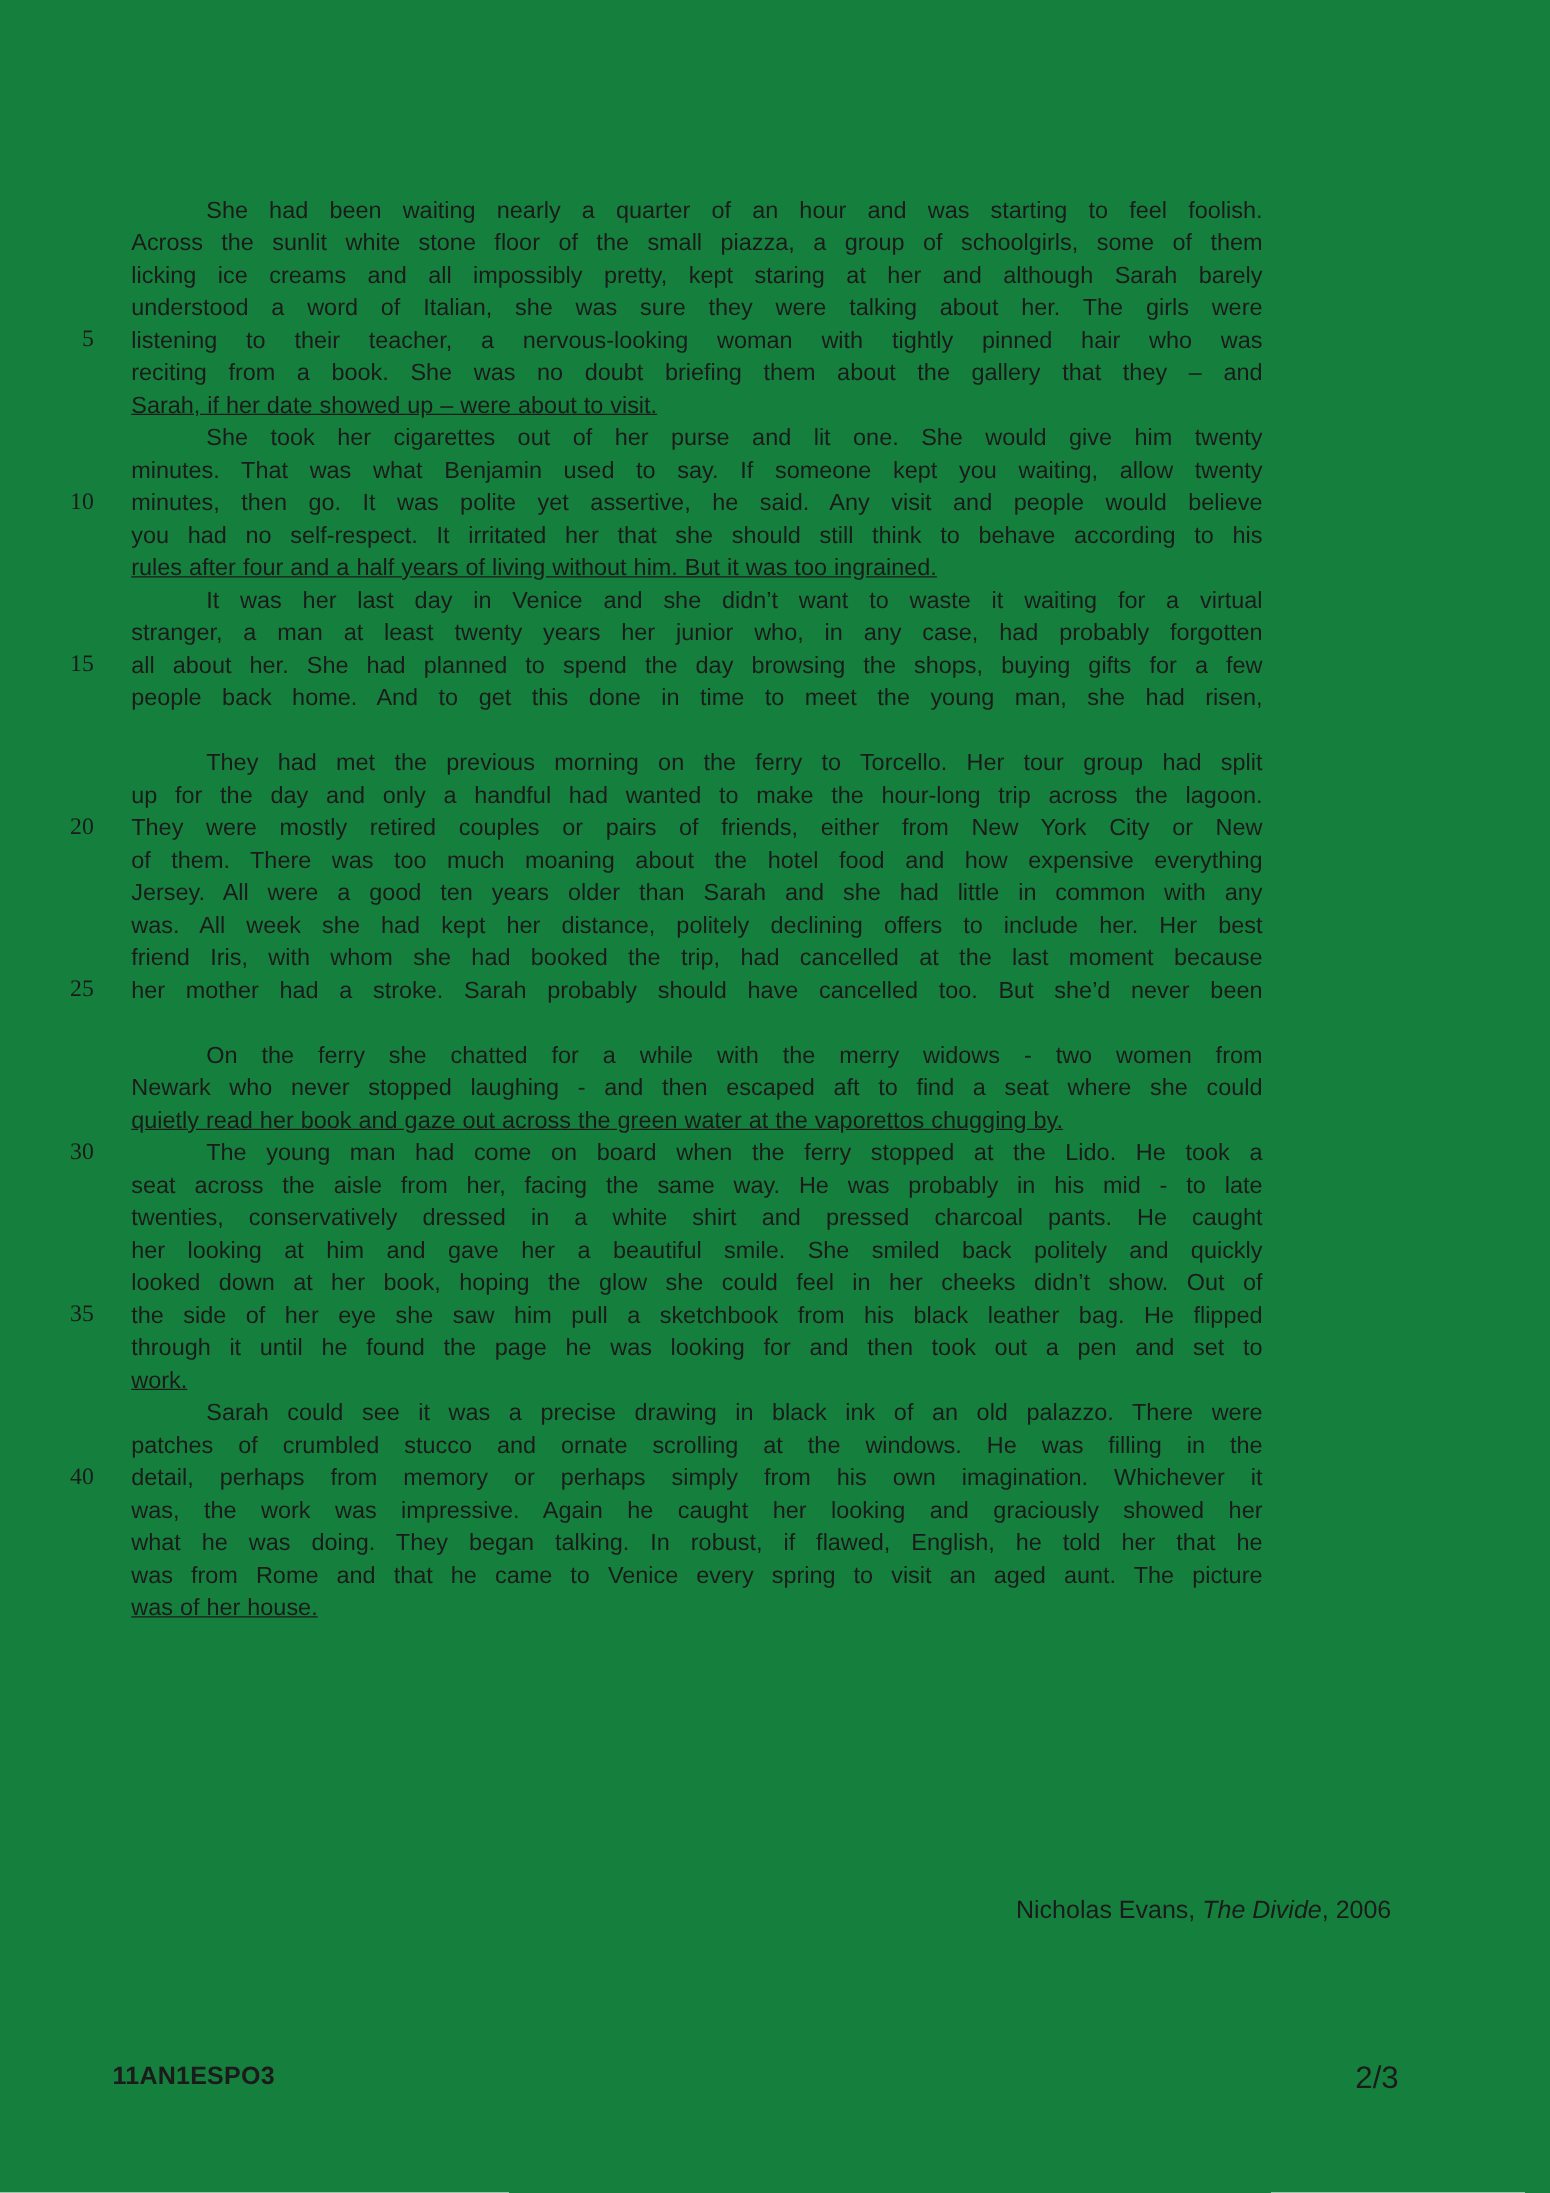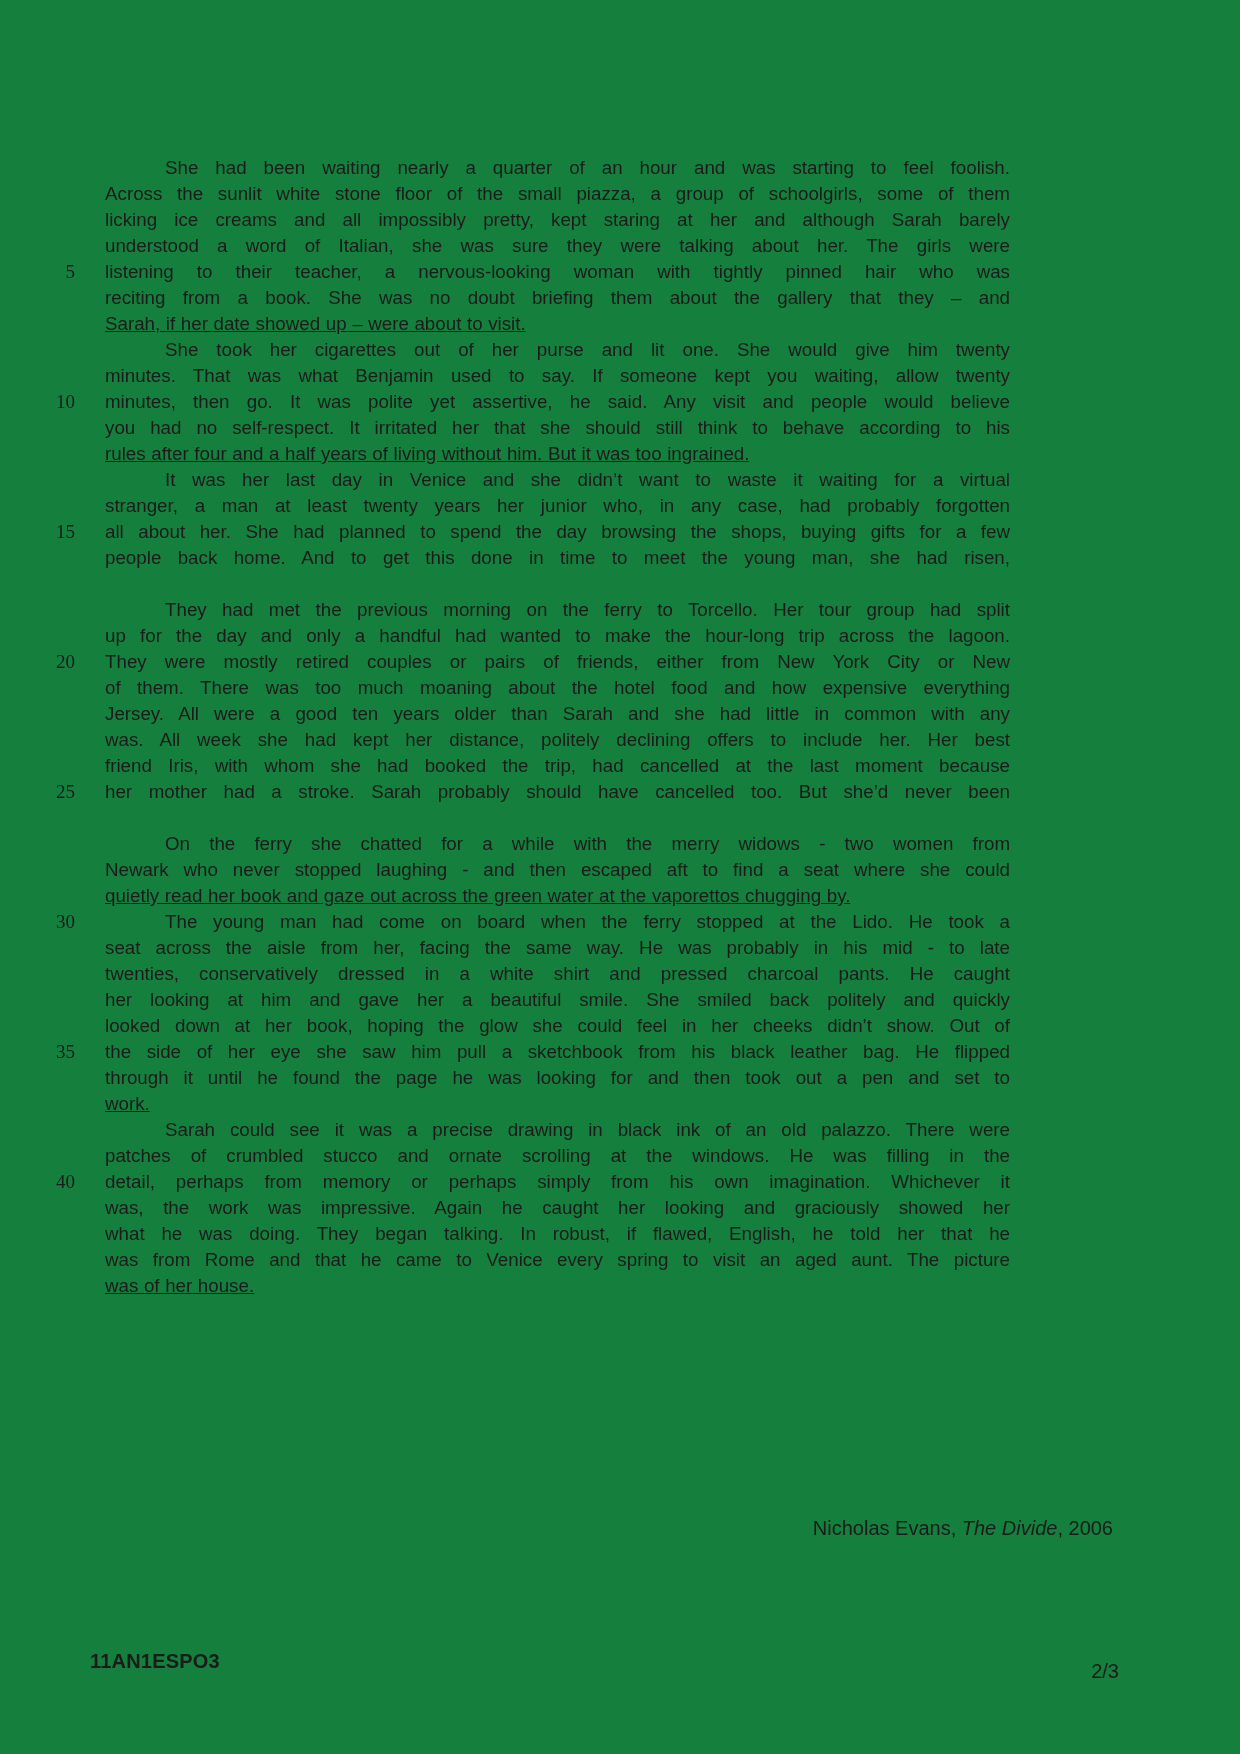--- a/index.html
+++ b/index.html
@@ -54,22 +54,21 @@
     top: 1650px;
     left: 90px;
     font-size: 20px;
     font-weight: bold;
     letter-spacing: 0.2px;
   }
   .footer-page {
     position: absolute;
     top: 1648px;
     right: 121px;
-    font-size: 20px;
-    margin-top: 12px;
+    font-size: 25px;
   }
 </style>
 </head>
 <body>
 
 <div class="page">
 
   <div class="text-block">
       <div class="line">
         <span class="ln"></span>

